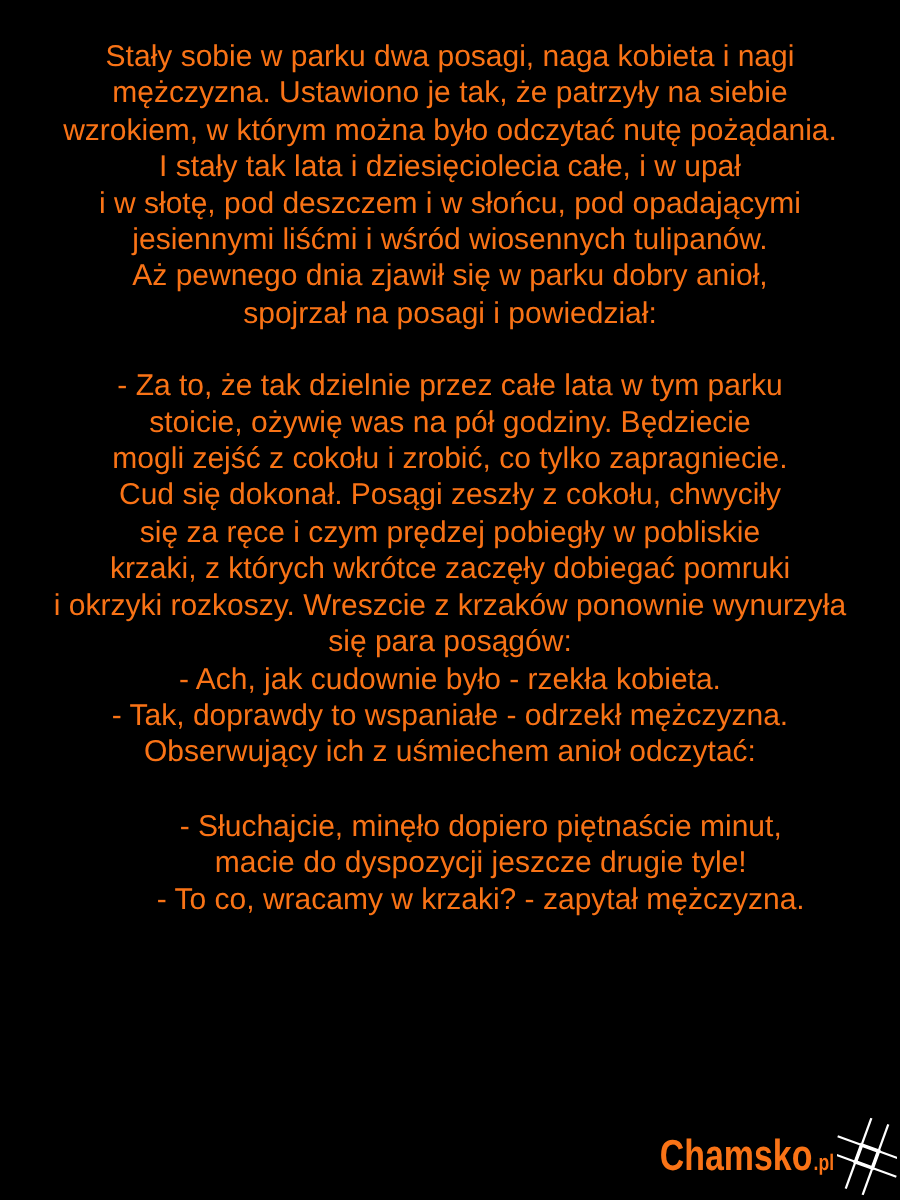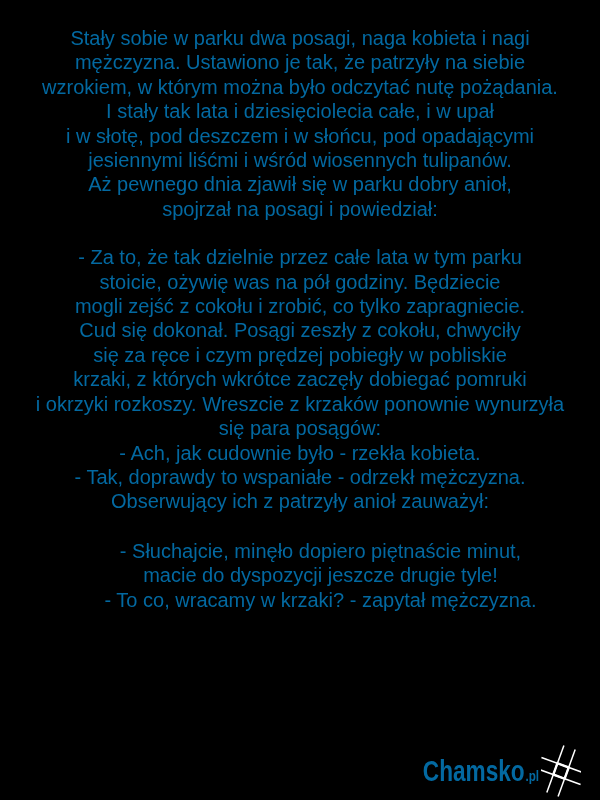--- a/index.html
+++ b/index.html
@@ -2,40 +2,40 @@
 <html><head>
 <meta charset="utf-8">
 <style>
   html, body { margin: 0; padding: 0; background: #000; }
   .page {
     position: relative;
     width: 600px;
     height: 800px;
     background: #000000;
     overflow: hidden;
-    color: #0369a1;
+    color: #f97316;
     font-family: "Liberation Sans", "DejaVu Sans", sans-serif;
   }
   .story {
     padding-top: 26px;
     text-align: center;
     font-size: 20px;
     line-height: 24.4px;
   }
   .story p {
     margin: 0;
     white-space: pre-line;
   }
   .story p.gap-a { margin-bottom: 24px; }
   .story p.gap-b { }
   .story p.gap-c { margin-bottom: 25px; }
   .story p.gap-d { margin-bottom: 18px; margin-left: 41px; }
   .footer {
     position: absolute;
-    right: 19px;
+    right: 2px;
     bottom: 3px;
     display: flex;
     align-items: center;
   }
   .brand-text {
     display: inline-flex;
     align-items: baseline;
     font-weight: bold;
     transform: scaleX(0.78);
     transform-origin: 100% 50%;
@@ -62,21 +62,21 @@
     <p class="para gap-b">- Za to, że tak dzielnie przez całe lata w tym parku
 stoicie, ożywię was na pół godziny. Będziecie
 mogli zejść z cokołu i zrobić, co tylko zapragniecie.
 Cud się dokonał. Posągi zeszły z cokołu, chwyciły
 się za ręce i czym prędzej pobiegły w pobliskie
 krzaki, z których wkrótce zaczęły dobiegać pomruki
 i okrzyki rozkoszy. Wreszcie z krzaków ponownie wynurzyła
 się para posągów:
 - Ach, jak cudownie było - rzekła kobieta.
 - Tak, doprawdy to wspaniałe - odrzekł mężczyzna.</p>
-    <p class="para gap-c">Obserwujący ich z patrzyły anioł zauważył:</p>
+    <p class="para gap-c">Obserwujący ich z uśmiechem anioł odczytać:</p>
     <p class="para gap-d">- Słuchajcie, minęło dopiero piętnaście minut,
 macie do dyspozycji jeszcze drugie tyle!
 - To co, wracamy w krzaki? - zapytał mężczyzna.</p>
   </div>
 
   <div class="footer">
     <div class="brand-text">
       <span class="brand-name">Chamsko</span>
         <span class="brand-tld">.pl</span>
     </div>

